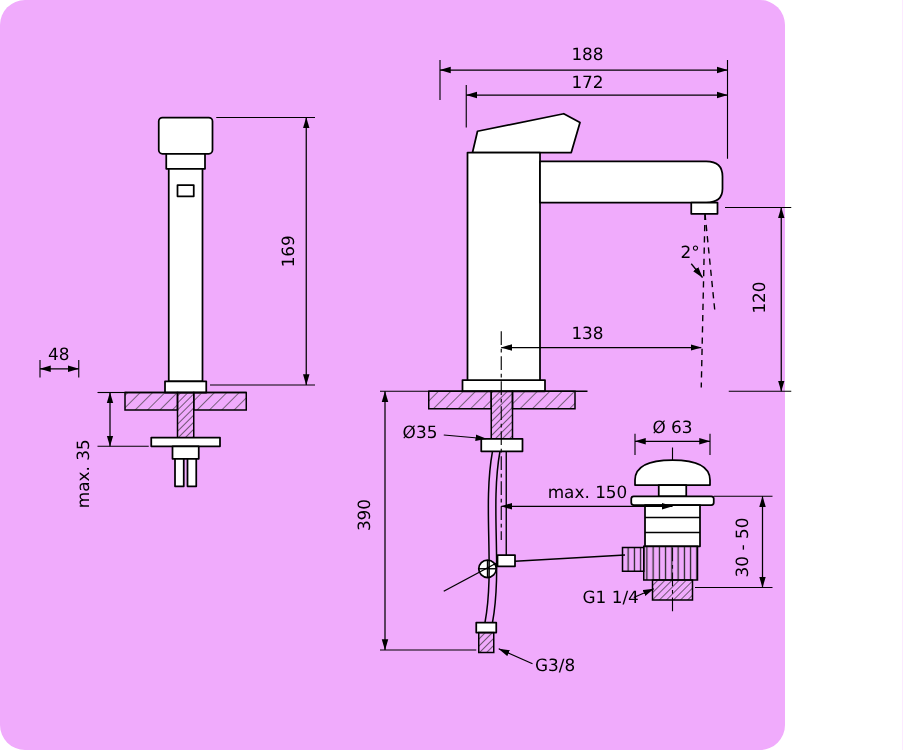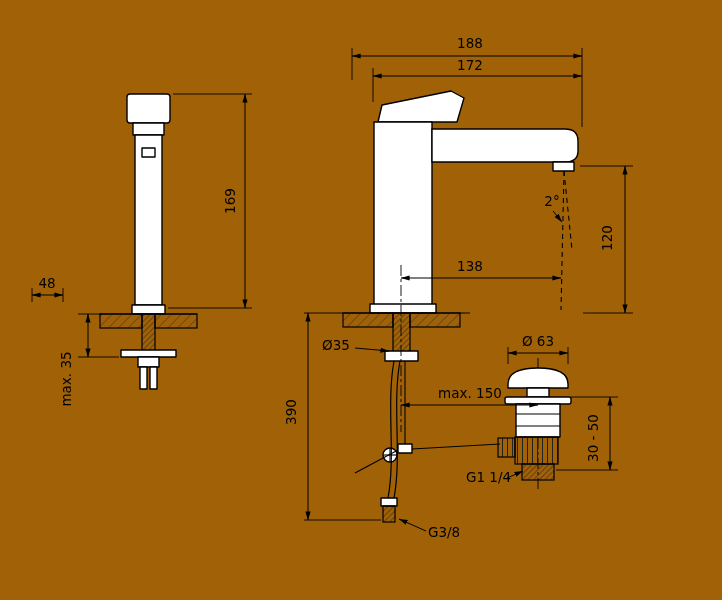--- a/index.html
+++ b/index.html
@@ -1,16 +1,16 @@
 <!DOCTYPE html>
 <html><head>
 <meta charset="utf-8">
 <style>
   html,body { margin:0; padding:0; background:#ffffff; }
-  .canvas { width:722px; height:600px; background:#a16207; position:relative; }
+  .canvas { width:628px; height:600px; background:#f0abfc; position:relative;border-radius:20px; }
   svg { display:block; }
   .outline { fill:#ffffff; stroke:#000000; stroke-width:1.4; stroke-linejoin:round; }
   .detail  { fill:none; stroke:#000000; stroke-width:1.1; }
   .hatched { stroke:#000000; stroke-width:1.2; }
   .dimline { stroke:#000000; stroke-width:1; fill:none; }
   .extline { stroke:#000000; stroke-width:0.9; fill:none; }
   .leader  { stroke:#000000; stroke-width:1; fill:none; }
   .cl      { stroke:#000000; stroke-width:0.9; stroke-dasharray:11 3 3 3; fill:none; }
   .dash    { stroke:#000000; stroke-width:1.1; stroke-dasharray:5 4; fill:none; }
   .hose    { fill:none; stroke:#000000; stroke-width:1.2; }

